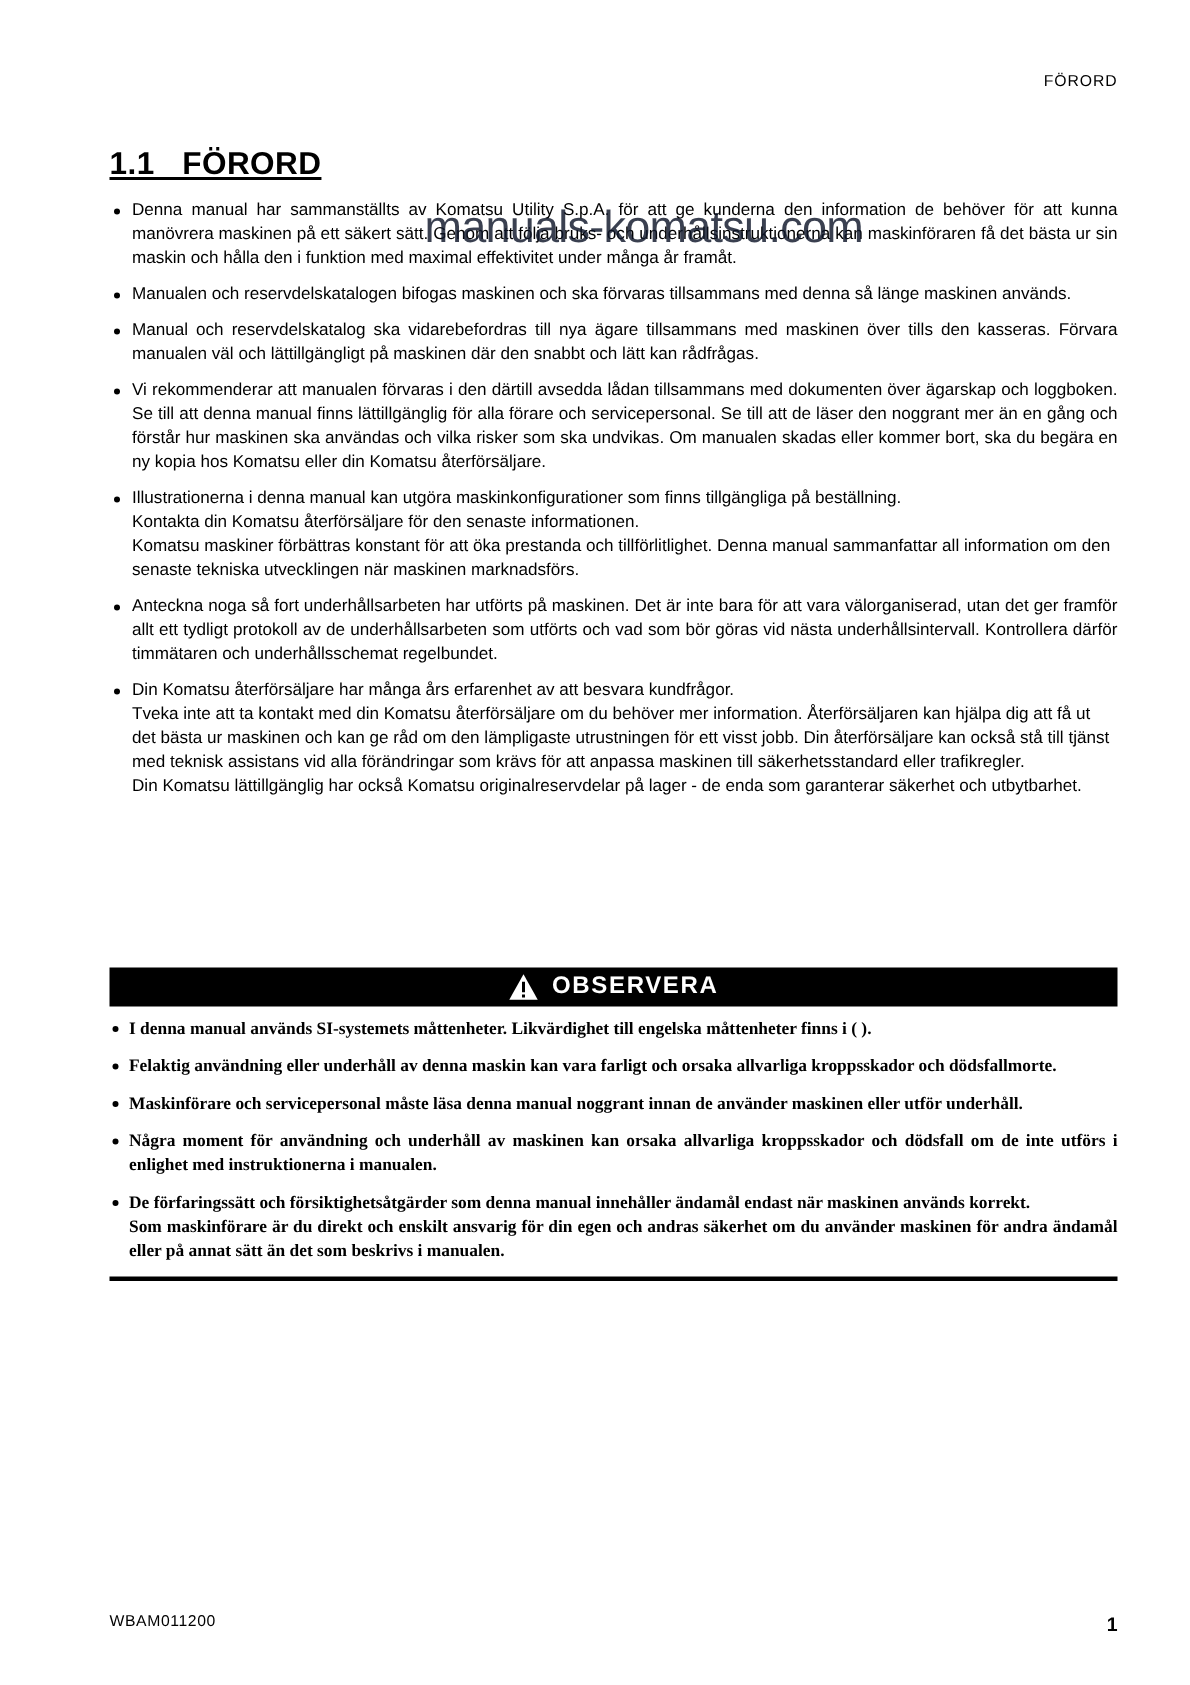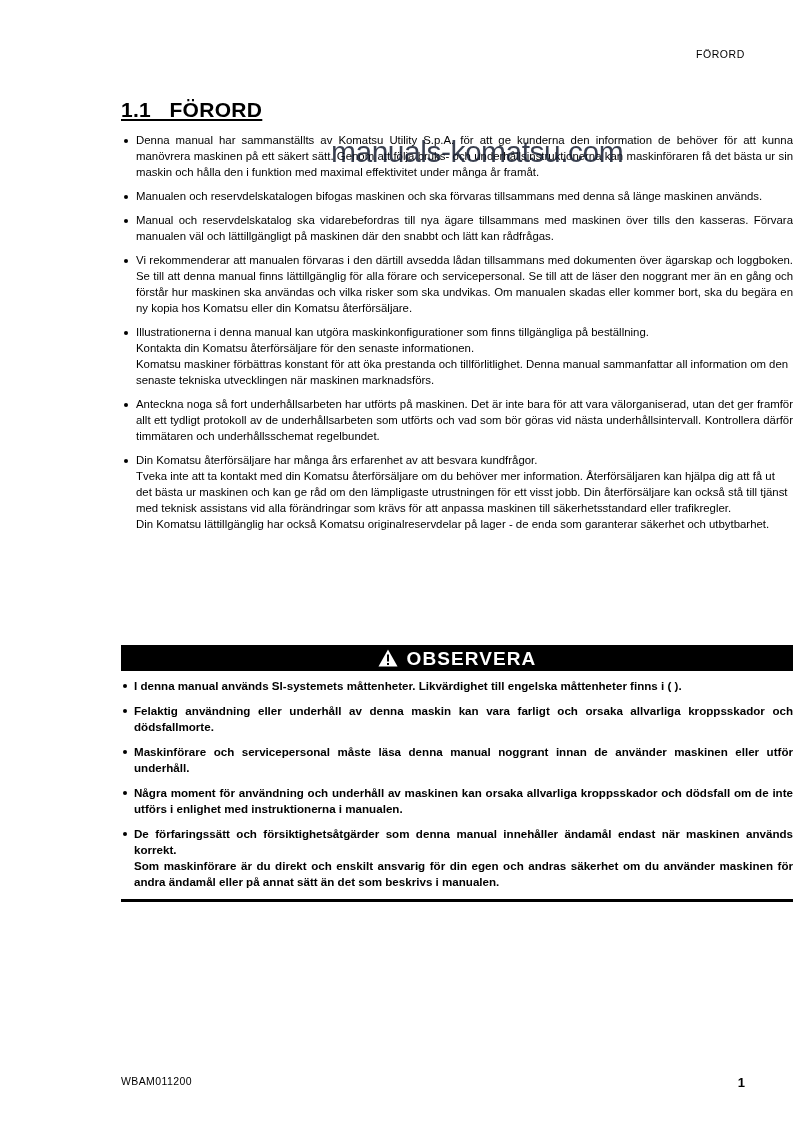--- a/index.html
+++ b/index.html
@@ -12,21 +12,20 @@
     height: 1123px;
     position: relative;
     font-family: "Liberation Sans", sans-serif;
     color: #000000;
     overflow: hidden;
   }
 
   .page {
     position: absolute;
     inset: 0;
-    margin-left: 48px;
   }
 
   
   .running-header {
     position: absolute;
     top: 48px;
     right: 48px;
     font-size: 10.5px;
     letter-spacing: 0.6px;
     color: #000;
@@ -115,29 +114,30 @@
     align-items: center;
     justify-content: center;
     gap: 9px;
   }
   .warning-bar .tri-icon {
     display: block;
     width: 20px;
     height: 18px;
   }
   .warning-title {
-    font-size: 19px;
+    font-size: 16px;
     font-weight: bold;
     letter-spacing: 1.1px;
     line-height: 1;
   }
   .warning-list {
     list-style: none;
     margin: 0;
     padding: 7px 0 0 0;
+    font-family: Liberation Serif, serif;
   }
   .warning-list > li {
     position: relative;
     padding-left: 13px;
     margin-bottom: 9px;
   }
   .warning-list > li::before {
     content: "";
     position: absolute;
     left: 2px;

